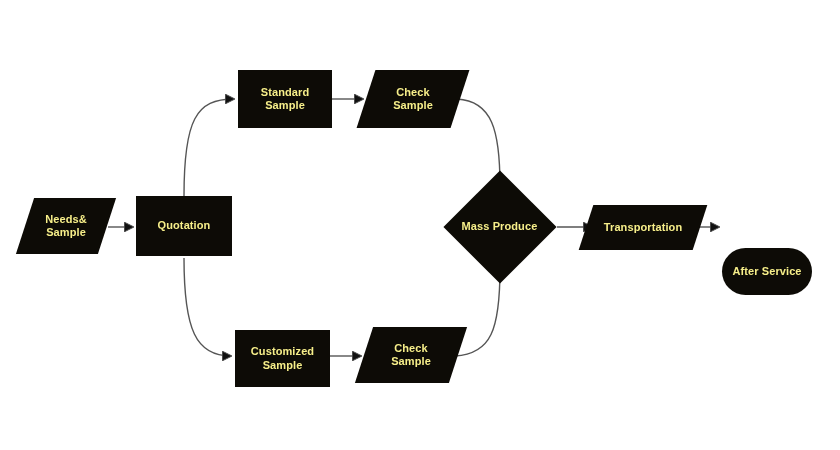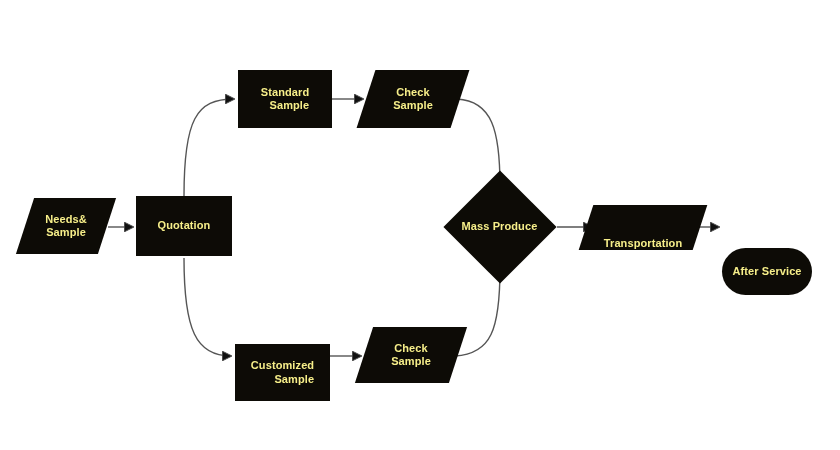--- a/index.html
+++ b/index.html
@@ -41,21 +41,20 @@
     user-select: none;
   }
   .node .node-label {
     position: relative;
     z-index: 2;
     white-space: pre-line;
     padding: 0 4px;
   }
   .shape-rect {
     background: #0d0b06;
-    text-align: right;
   }
   .shape-round {
     background: #0d0b06;
     border-radius: 24px;
   }
   
   .shape-para {
     background: transparent;
   }
   .shape-para .para-body {
@@ -131,37 +130,37 @@
     <span class="node-label">Standard
 Sample</span>
   </div>
 
   <div class="node shape-para" style="left: 366px; top: 70px; width: 94px; height: 58px; color: rgb(247, 239, 138);">
     <span class="para-body" style="background: rgb(13, 11, 6);"></span>
     <span class="node-label">Check
 Sample</span>
   </div>
 
-  <div class="node shape-rect" style="left: 235px; top: 344px; width: 95px; height: 57px; background: rgb(13, 11, 6); color: rgb(247, 239, 138);">
+  <div class="node shape-rect" style="left: 235px; top: 330px; width: 95px; height: 57px; background: rgb(13, 11, 6); color: rgb(247, 239, 138);">
     <span class="node-label">Customized
 Sample</span>
   </div>
 
   <div class="node shape-para" style="left: 364px; top: 327px; width: 94px; height: 56px; color: rgb(247, 239, 138);">
     <span class="para-body" style="background: rgb(13, 11, 6);"></span>
     <span class="node-label">Check
 Sample</span>
   </div>
 
   <div class="node shape-diamond" style="left: 443px; top: 192px; width: 113px; height: 70px; color: rgb(247, 239, 138);">
     <span class="diamond-body" style="background: rgb(13, 11, 6);"></span>
     <span class="node-label">Mass Produce</span>
   </div>
 
-  <div class="node shape-para" style="left: 586px; top: 205px; width: 114px; height: 45px; color: rgb(247, 239, 138); align-items: flex-end;">
+  <div class="node shape-para" style="left: 586px; top: 205px; width: 114px; height: 45px; color: rgb(247, 239, 138);">
     <span class="para-body" style="background: rgb(13, 11, 6);"></span>
     <span class="node-label">Transportation</span>
   </div>
 
   <div class="node shape-round" style="left: 722px; top: 203px; width: 90px; height: 47px; background: rgb(13, 11, 6); color: rgb(247, 239, 138); margin-top: 45px;">
     <span class="node-label">After Service</span>
   </div>
 
 </div>
 

